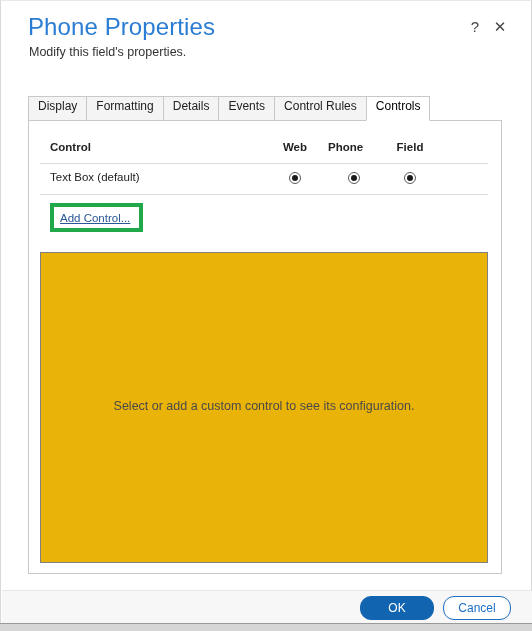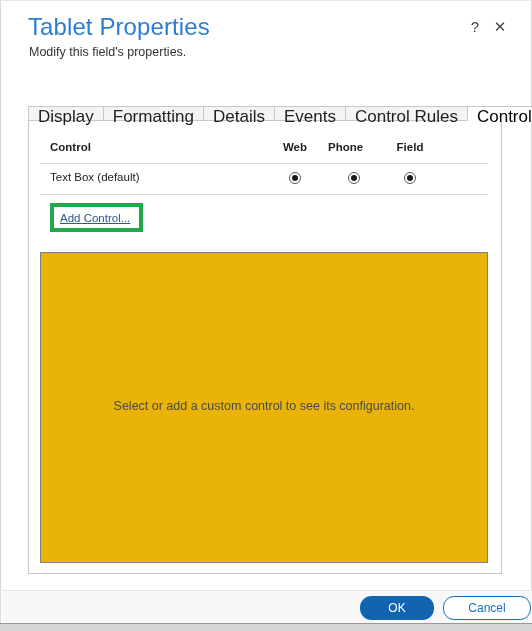--- a/index.html
+++ b/index.html
@@ -82,24 +82,24 @@
     position: absolute;
     left: 27px;
     top: 99px;
     height: 21px;
     display: flex;
     align-items: flex-end;
     z-index: 3;
   }
   .tab {
     box-sizing: border-box;
-    height: 15px;
+    height: 25px;
     line-height: 19px;
     padding: 0 9px;
-    font-size: 17px;
+    font-size: 12px;
     color: #222;
     background: #f4f4f4;
     border: 1px solid #c8c8c8;
     border-right: none;
     white-space: nowrap;
     cursor: pointer;
   }
   .tab:last-child {
     border-right: 1px solid #c8c8c8;
   }
@@ -244,21 +244,21 @@
     left: 358px;
     top: 5px;
     width: 74px;
     background: #1064b0;
     color: #ffffff;
     border: 1px solid #1064b0;
   }
   #cancel-button {
     left: 441px;
     top: 5px;
-    width: 88px;
+    width: 68px;
     background: #ffffff;
     color: #1c6fc4;
     border: 1px solid #1c6fc4;
   }
 
   
   #bottom-strip {
     position: absolute;
     left: 0;
     top: 623px;
@@ -267,21 +267,21 @@
     background: #d6d6d6;
     border-top: 1px solid #9a9a9a;
   }
 </style>
 </head>
 <body>
 
 <div id="dialog">
 
   <div id="header">
-    <div id="title">Tablet Properties</div>
+    <div id="title">Phone Properties</div>
     <div id="subtitle">Modify this field's properties.</div>
     <div id="help-icon">?</div>
     <div id="close-icon">✕</div>
   </div>
 
   <div id="tabstrip">
     <div class="tab">Display</div>
     <div class="tab">Formatting</div>
     <div class="tab">Details</div>
     <div class="tab">Events</div>

